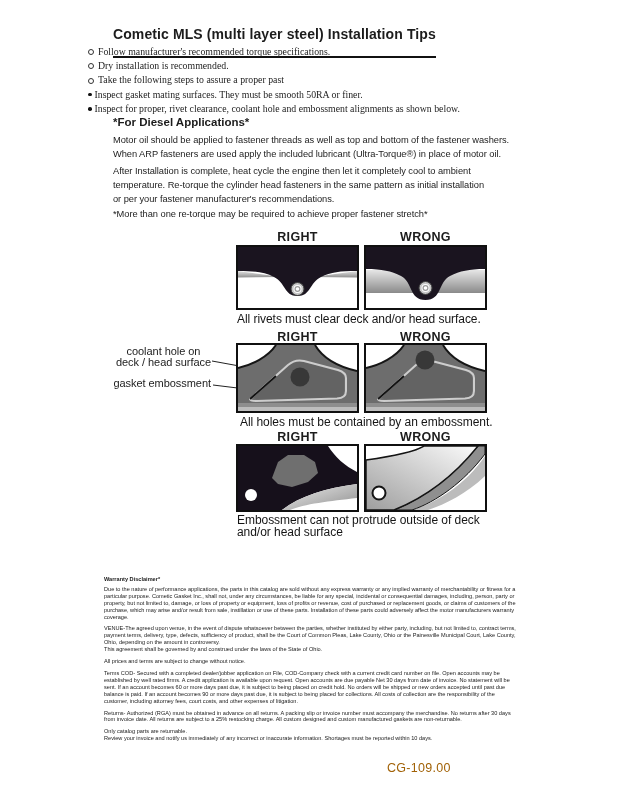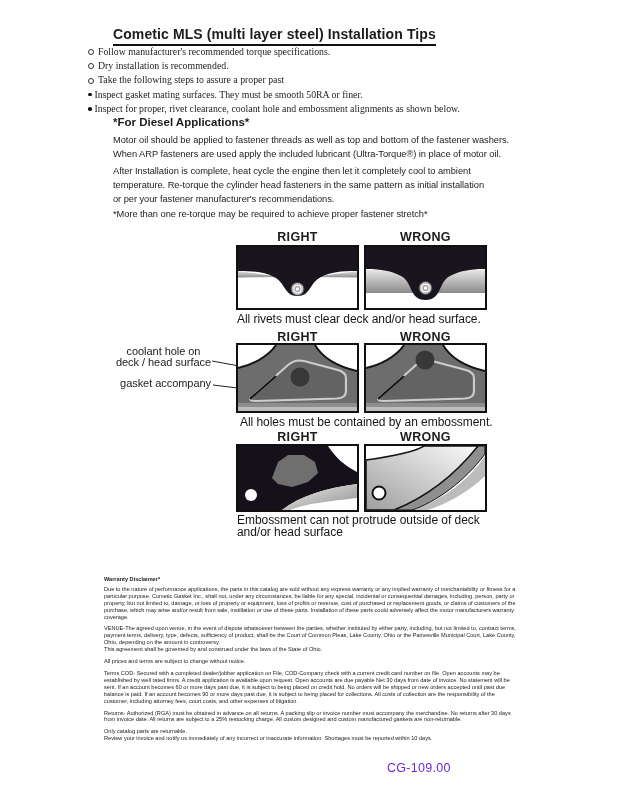--- a/index.html
+++ b/index.html
@@ -1,21 +1,21 @@
 <!DOCTYPE html>
 <html><head>
 <meta charset="utf-8">
 <style>
   html,body{margin:0;padding:0;background:#ffffff;}
   .page{position:relative;width:618px;height:800px;background:#fff;overflow:hidden;
         font-family:"Liberation Sans","DejaVu Sans",sans-serif;color:#1c1c1c;}
   .abs{position:absolute;}
 
   .title{left:113px;top:26px;font-size:14px;font-weight:bold;letter-spacing:.1px;
-         border-bottom:2px solid #111;padding-bottom:2px;white-space:nowrap;}
+         border-bottom:2px solid #111;padding-bottom:14px;white-space:nowrap;}
 
   .bullets{left:88px;top:45px;font-size:9.8px;line-height:14.2px;white-space:nowrap;font-family:Liberation Serif, serif;}
   .b-row{display:flex;align-items:center;}
   .b-dot{width:4px;height:4px;border:1px solid #333;border-radius:50%;margin-right:4px;flex:none;}
   .sb-row{display:flex;align-items:center;}
   .sb-dot{width:3.5px;height:3.5px;background:#111;border-radius:50%;margin-right:3px;flex:none;}
 
   .d-head{left:113px;top:116px;font-size:11.5px;font-weight:bold;}
   .d-par{font-size:9.3px;line-height:14px;letter-spacing:-.05px;white-space:pre;}
   .p1{left:113px;top:133px;}
@@ -24,21 +24,21 @@
 
   .rw{width:123px;text-align:center;font-size:12.5px;font-weight:bold;letter-spacing:.3px;}
   .panel{width:119px;height:auto;border:2px solid #101010;background:#fff;font-size:0;line-height:0;}
   .cap{font-size:12px;line-height:12px;letter-spacing:-.05px;color:#151515;white-space:pre-line;}
   .ann{font-size:11px;line-height:10.5px;letter-spacing:-.05px;text-align:center;white-space:pre-line;}
 
   .warranty{left:104px;top:576px;width:412px;font-size:5.6px;line-height:6.9px;color:#222;}
   .warranty .w-head{font-weight:bold;margin:0 0 3px 0;}
   .warranty p{margin:0 0 5px 0;white-space:pre-line;}
 
-  .footer{left:387px;top:761px;font-size:12.5px;letter-spacing:.3px;color:#6d28d9;}
+  .footer{left:387px;top:761px;font-size:12.5px;letter-spacing:.3px;color:#a16207;}
 </style>
 </head>
 <body>
 
 <div class="page">
 
   <div class="abs title">Cometic MLS (multi layer steel) Installation Tips</div>
 
   <div class="abs bullets">
     <div class="b-row">
@@ -110,21 +110,21 @@
     </svg>
   </div>
 
   <div class="abs cap" style="left:237px;top:313px;">All rivets must clear deck and/or head surface.</div>
 
   <div class="abs rw" style="left:236px;top:330px;">RIGHT</div>
   <div class="abs rw" style="left:364px;top:330px;">WRONG</div>
 
   <div class="abs ann" style="right:407px;top:346px;">coolant hole on
 deck / head surface</div>
-  <div class="abs ann" style="right:407px;top:378px;">gasket accompany</div>
+  <div class="abs ann" style="right:407px;top:378px;">gasket embossment</div>
 
   <svg class="abs" style="left:120px;top:330px;" width="380" height="100" viewBox="0 0 380 100">
     <line x1="92" y1="31" x2="174" y2="46" stroke="#222" stroke-width="1"></line>
     <line x1="93" y1="55" x2="142" y2="61" stroke="#222" stroke-width="1"></line>
   </svg>
 
   <div class="abs panel" style="left:236px;top:343px;">
     <svg width="119" height="66" viewBox="0 0 119 66">
       <rect x="0" y="0" width="119" height="66" fill="#6d6d6d"></rect>
       <path d="M14,52 L52,20 Q58,15 66,17 L98,26 Q106,28 106,33 L106,46 Q106,52 98,53 L20,55 Z" fill="#636363"></path>

